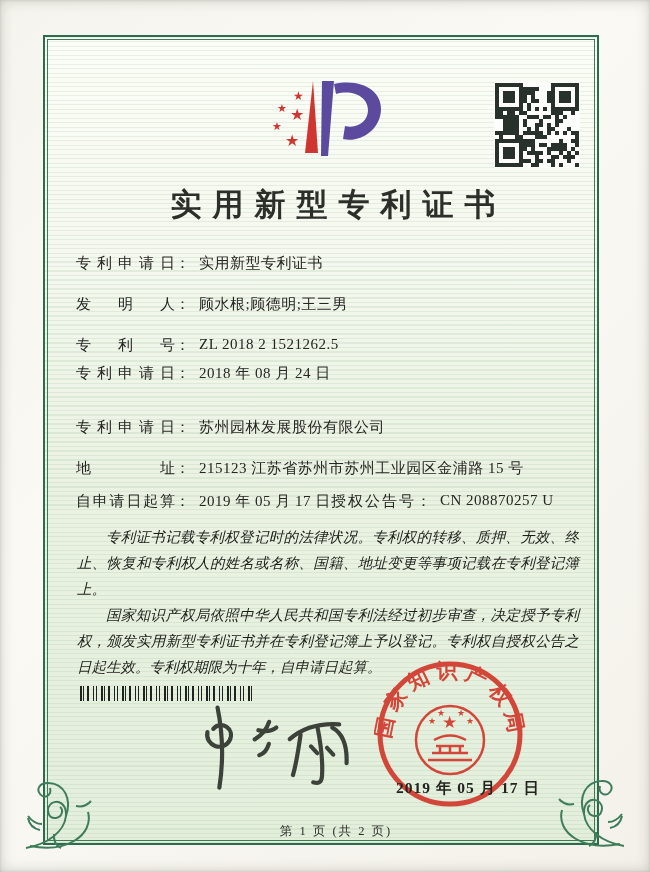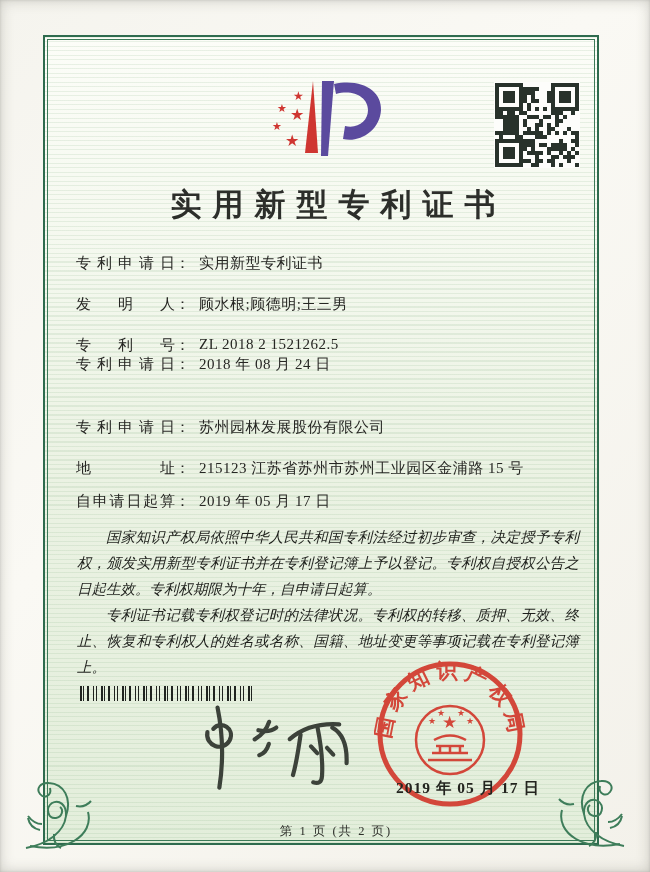--- a/index.html
+++ b/index.html
@@ -346,37 +346,40 @@
   <div class="fields">
     <div class="f-row" style="top:254px">
       <span class="f-label">专利申请日</span><span class="f-colon">：</span><span class="f-value">实用新型专利证书</span>
     </div>
     <div class="f-row" style="top:295px">
       <span class="f-label">发明人</span><span class="f-colon">：</span><span class="f-value">顾水根;顾德明;王三男</span>
     </div>
     <div class="f-row" style="top:336px">
       <span class="f-label">专利号</span><span class="f-colon">：</span><span class="f-value">ZL 2018 2 1521262.5</span>
     </div>
-    <div class="f-row" style="top:355px">
+    <div class="f-row" style="top:364px">
       <span class="f-label">专利申请日</span><span class="f-colon">：</span><span class="f-value">2018 年 08 月 24 日</span>
     </div>
     <div class="f-row" style="top:418px">
       <span class="f-label">专利申请日</span><span class="f-colon">：</span><span class="f-value">苏州园林发展股份有限公司</span>
     </div>
     <div class="f-row" style="top:459px">
       <span class="f-label">地址</span><span class="f-colon">：</span><span class="f-value">215123 江苏省苏州市苏州工业园区金浦路 15 号</span>
     </div>
     <div class="f-row" style="top:492px">
       <span class="f-label">自申请日起算</span><span class="f-colon">：</span><span class="f-value">2019 年 05 月 17 日</span>
+      <span class="pair2">
+        <span class="f-label2">授权公告号</span><span class="f-colon">：</span><span class="f-value">CN 208870257 U</span>
+      </span>
     </div>
   </div>
 
   <div class="body-text">
+    <p>专利证书记载专利权登记时的法律状况。专利权的转移、质押、无效、终止、恢复和专利权人的姓名或名称、国籍、地址变更等事项记载在专利登记簿上。</p>
     <p>国家知识产权局依照中华人民共和国专利法经过初步审查，决定授予专利权，颁发实用新型专利证书并在专利登记簿上予以登记。专利权自授权公告之日起生效。专利权期限为十年，自申请日起算。</p>
-    <p>专利证书记载专利权登记时的法律状况。专利权的转移、质押、无效、终止、恢复和专利权人的姓名或名称、国籍、地址变更等事项记载在专利登记簿上。</p>
   </div>
 
   <div class="barcode"></div>
 
 
   <svg class="signature" viewBox="0 0 190 100">
     <g fill="none" stroke="#3c423a" stroke-width="4.2" stroke-linecap="round">
       <path d="M38,32 c-3,14 15,21 22,9 c6,-11 -8,-21 -16,-12"></path>
       <path d="M49,8 c4,24 4,54 -1,80"></path>
       <path d="M100,24 q-4,11 -15,17"></path>

